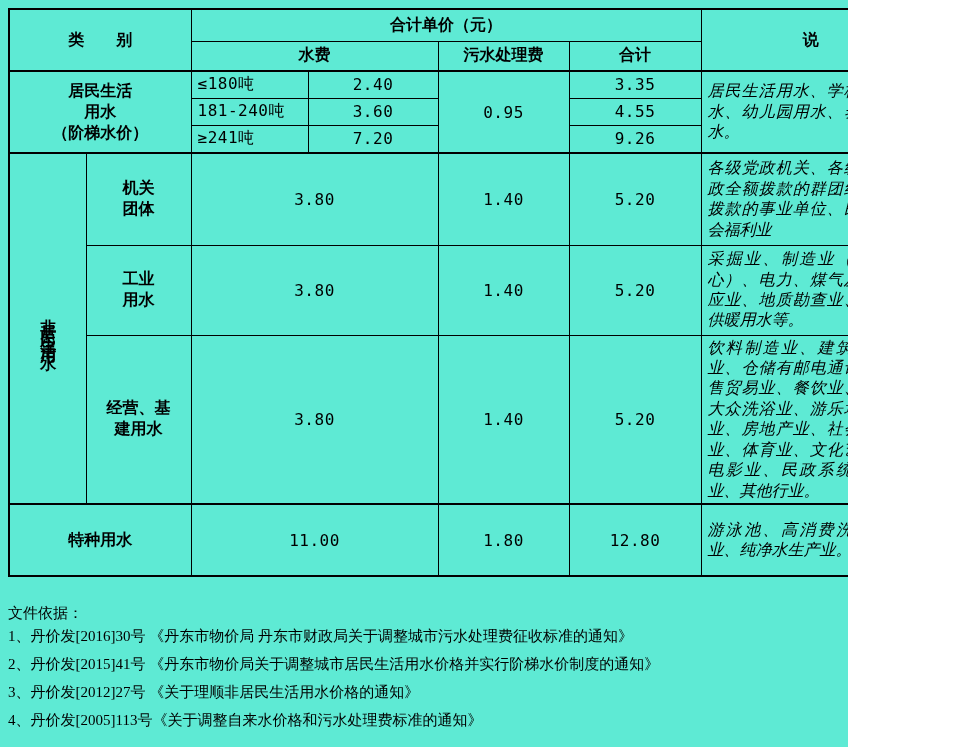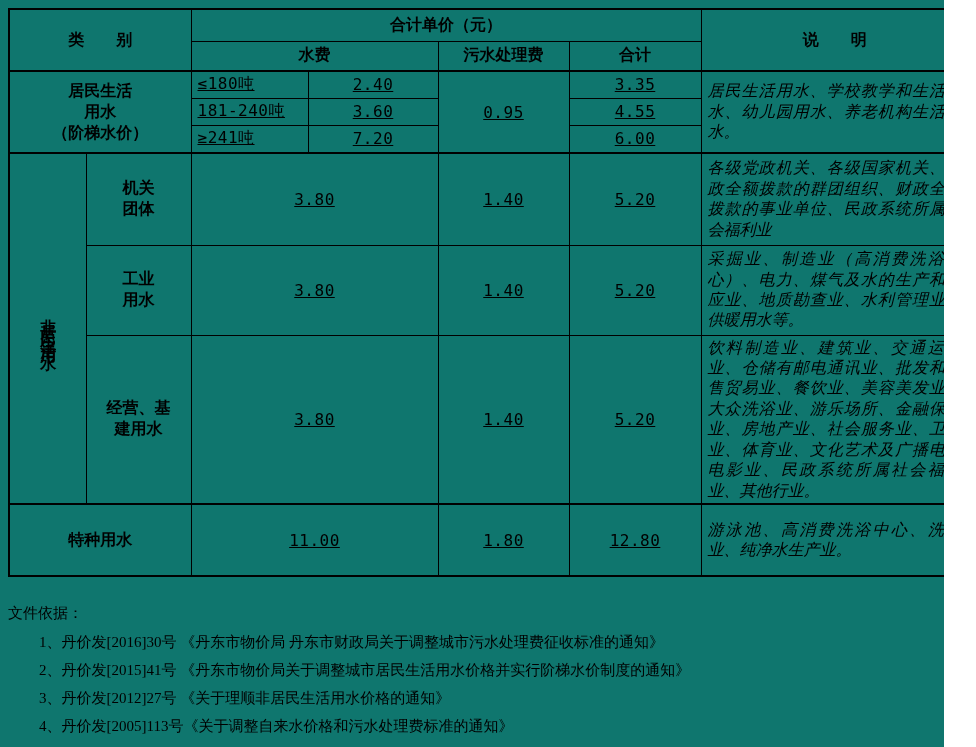--- a/index.html
+++ b/index.html
@@ -4,23 +4,23 @@
 <style>
   html, body {
     margin: 0;
     padding: 0;
     background: #ffffff;
     color: #000000;
     font-family: "Liberation Serif", serif;
   }
   .sheet {
     position: relative;
-    width: 944px;
+    width: 848px;
     height: 747px;
-    background: #0f766e;
+    background: #5eead4;
     overflow: hidden;
   }
   table.price {
     position: absolute;
     left: 8px;
     top: 8px;
     width: 960px;
     border-collapse: collapse;
     table-layout: fixed;
     border: 2px solid #000000;
@@ -33,21 +33,20 @@
     overflow: hidden;
   }
   tr.thick-top > td { border-top-width: 2px; }
   .center { text-align: center; }
   .bold { font-weight: bold; }
   .pre { white-space: pre-line; margin-left: 7px; }
   .num {
     font-family: "DejaVu Sans Mono", monospace;
     font-size: 16px;
     letter-spacing: 0.5px;
-    text-decoration: underline;
   }
   .numleft { text-align: center; padding-left: 10px; }
   .tierlabel { text-align: left; padding-left: 8px; }
   .note {
     font-size: 15px;
     line-height: 1.28;
     text-align: justify;
     padding: 4px 8px;
     vertical-align: middle;
     font-style: italic;
@@ -62,22 +61,22 @@
     font-size: 16px;
   }
   .docs {
     position: absolute;
     left: 8px;
     top: 603px;
     width: 960px;
     font-size: 15px;
     line-height: 20px;
   }
-  .docs-title { margin-bottom: 9px; }
-  .docs-item { margin-bottom: 8px; white-space: nowrap; margin-left: 31px; }
+  .docs-title { margin-bottom: 3px; }
+  .docs-item { margin-bottom: 8px; white-space: nowrap; }
 </style>
 </head>
 <body>
 
 <div class="sheet">
 
   <table class="price">
     <colgroup>
       <col style="width:77px">
       <col style="width:105px">
@@ -114,21 +113,21 @@
 
       <tr style="height:27px">
         <td class="num tierlabel">181-240吨</td>
         <td class="num center">3.60</td>
         <td class="num center">4.55</td>
       </tr>
 
       <tr style="height:28px">
         <td class="num tierlabel">≥241吨</td>
         <td class="num center">7.20</td>
-        <td class="num center">6.00</td>
+        <td class="num center">9.26</td>
       </tr>
 
       <tr class="thick-top" style="height:92px">
         <td rowspan="3" class="vcell">
           <div class="vlabel">非居民生活用水</div>
         </td>
         <td class="center bold pre">机关
 团体</td>
         <td colspan="2" class="num numleft">3.80</td>
         <td class="num numleft">1.40</td>

